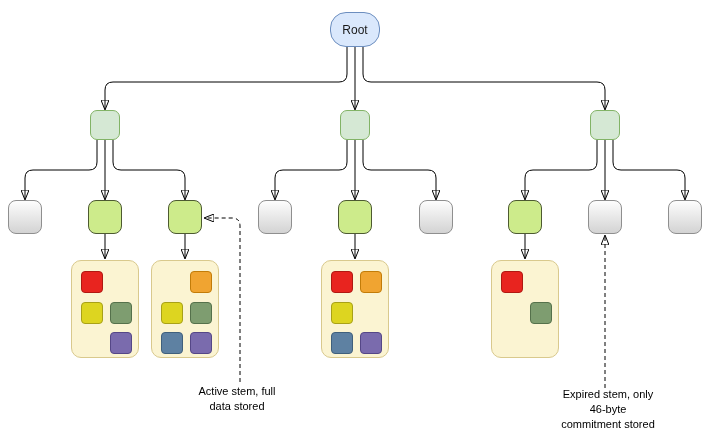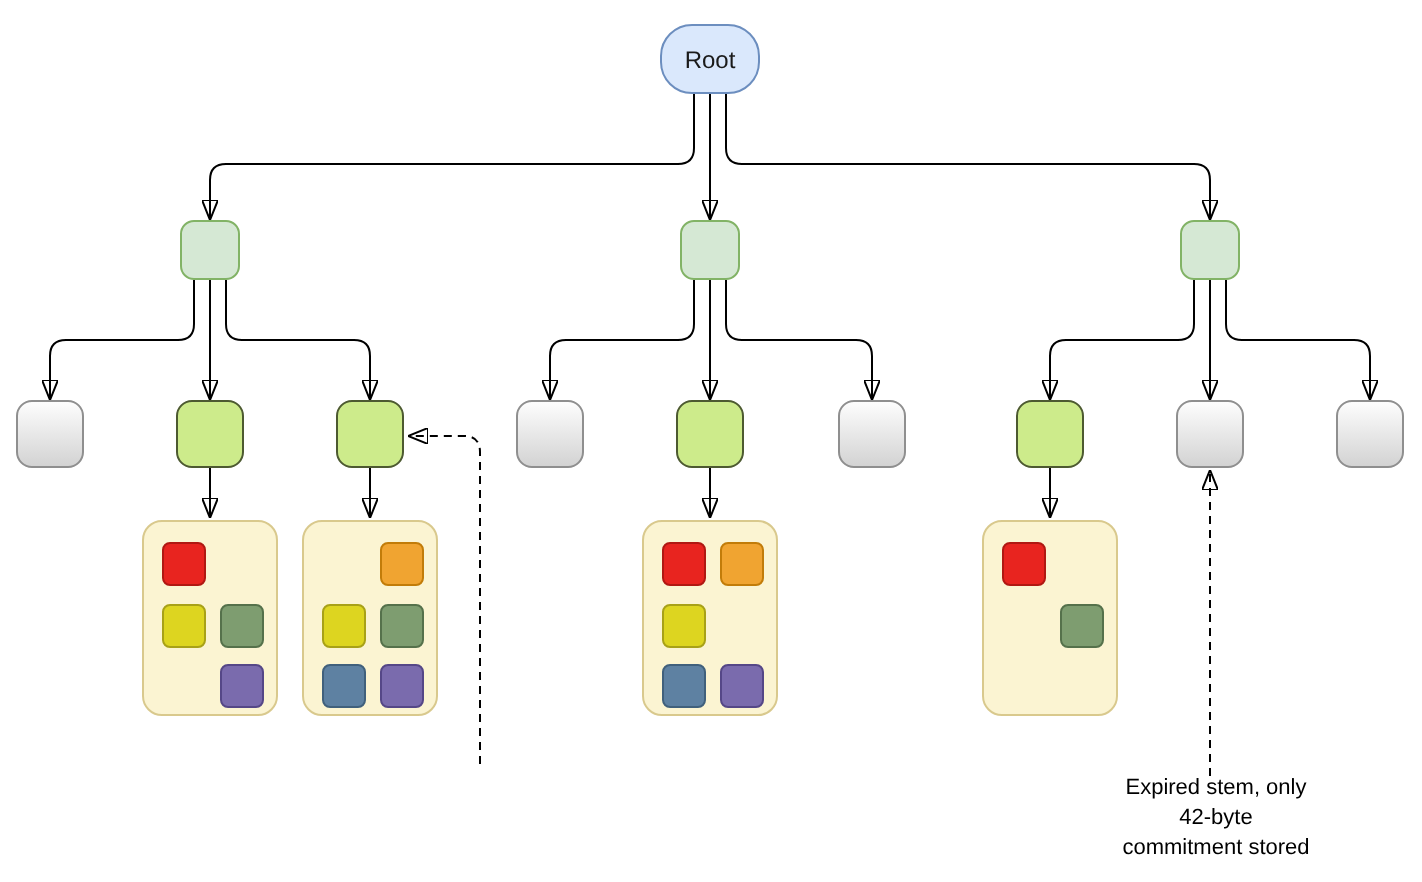--- a/index.html
+++ b/index.html
@@ -115,17 +115,19 @@
       <div class="chip" style="left: 38px; top: 10px; background: rgb(240, 164, 49); border-color: rgb(194, 124, 9);"></div>
       <div class="chip" style="left: 9px; top: 41px; background: rgb(221, 213, 32); border-color: rgb(168, 161, 23);"></div>
       <div class="chip" style="left: 9px; top: 71px; background: rgb(94, 129, 162); border-color: rgb(64, 96, 124);"></div>
       <div class="chip" style="left: 38px; top: 71px; background: rgb(122, 107, 173); border-color: rgb(85, 71, 135);"></div>
     </div>
   <div class="container c4">
       <div class="chip" style="left: 9px; top: 10px; background: rgb(232, 36, 31); border-color: rgb(176, 24, 18);"></div>
       <div class="chip" style="left: 38px; top: 41px; background: rgb(126, 157, 112); border-color: rgb(85, 113, 75);"></div>
     </div>
 
+  <div class="note note-active">Active stem, full
+data stored</div>
   <div class="note note-expired">Expired stem, only
-42-byte
+46-byte
 commitment stored</div>
 
 </div>
 
 </body></html>

